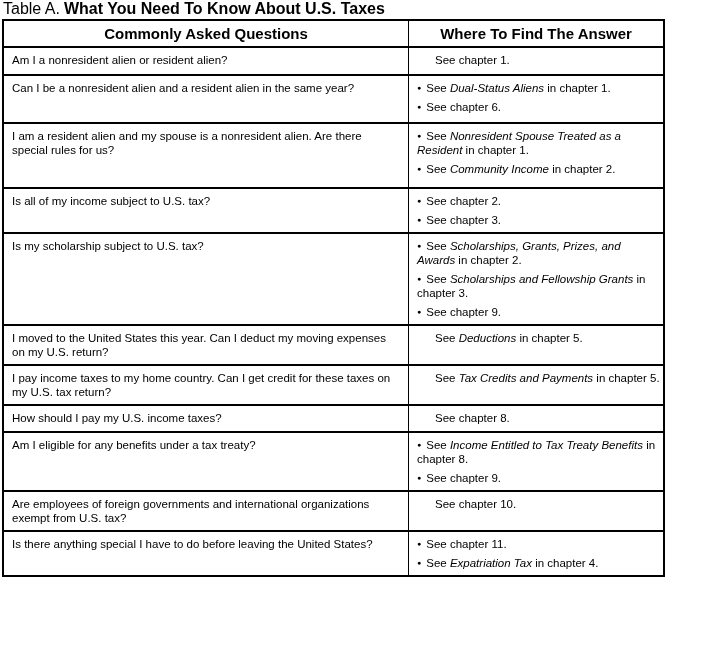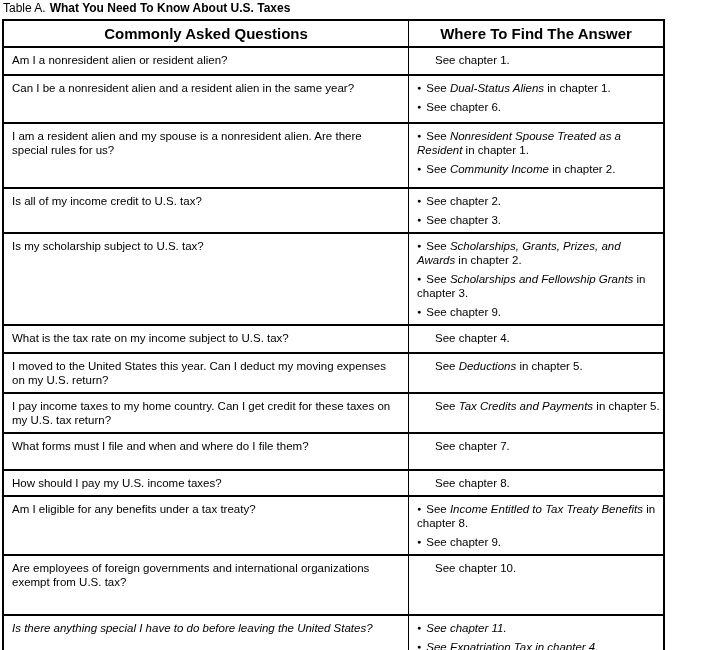--- a/index.html
+++ b/index.html
@@ -9,21 +9,21 @@
     width: 721px;
     height: 650px;
     font-family: "Liberation Sans", sans-serif;
     color: #000000;
     -webkit-font-smoothing: antialiased;
   }
   .page {
     padding: 1px 0 0 2px;
   }
   .doc-title {
-    font-size: 12px;
+    font-size: 16px;
     line-height: 15px;
     margin: 0 0 3px 1px;
     white-space: nowrap;
   }
   .doc-title .prefix { font-weight: normal; margin-right: 4px; }
   .doc-title .main { font-weight: bold; }
 
   table.faq {
     border-collapse: collapse;
     width: 663px;
@@ -108,56 +108,44 @@
           </td>
         </tr>
         <tr>
           <td class="q">I am a resident alien and my spouse is a nonresident alien. Are there special rules for us?</td>
           <td class="a">
             <div class="ans bulleted"><span class="bullet">●</span><span>See </span><i>Nonresident Spouse Treated as a Resident</i><span> in chapter 1.</span></div>
             <div class="ans bulleted"><span class="bullet">●</span><span>See </span><i>Community Income</i><span> in chapter 2.</span></div>
           </td>
         </tr>
         <tr>
-          <td class="q">Is all of my income credit to U.S. tax?</td>
+          <td class="q">Is all of my income subject to U.S. tax?</td>
           <td class="a">
             <div class="ans bulleted"><span class="bullet">●</span><span>See chapter 2.</span></div>
             <div class="ans bulleted"><span class="bullet">●</span><span>See chapter 3.</span></div>
           </td>
         </tr>
         <tr>
           <td class="q">Is my scholarship subject to U.S. tax?</td>
           <td class="a">
             <div class="ans bulleted"><span class="bullet">●</span><span>See </span><i>Scholarships, Grants, Prizes, and Awards</i><span> in chapter 2.</span></div>
             <div class="ans bulleted"><span class="bullet">●</span><span>See </span><i>Scholarships and Fellowship Grants</i><span> in chapter 3.</span></div>
             <div class="ans bulleted"><span class="bullet">●</span><span>See chapter 9.</span></div>
           </td>
         </tr>
         <tr>
-          <td class="q">What is the tax rate on my income subject to U.S. tax?</td>
-          <td class="a">
-            <div class="ans plain"><span>See chapter 4.</span></div>
-          </td>
-        </tr>
-        <tr>
           <td class="q">I moved to the United States this year. Can I deduct my moving expenses on my U.S. return?</td>
           <td class="a">
             <div class="ans plain"><span>See </span><i>Deductions</i><span> in chapter 5.</span></div>
           </td>
         </tr>
         <tr>
           <td class="q">I pay income taxes to my home country. Can I get credit for these taxes on my U.S. tax return?</td>
           <td class="a">
             <div class="ans plain"><span>See </span><i>Tax Credits and Payments</i><span> in chapter 5.</span></div>
-          </td>
-        </tr>
-        <tr>
-          <td class="q">What forms must I file and when and where do I file them?</td>
-          <td class="a">
-            <div class="ans plain"><span>See chapter 7.</span></div>
           </td>
         </tr>
         <tr>
           <td class="q">How should I pay my U.S. income taxes?</td>
           <td class="a">
             <div class="ans plain"><span>See chapter 8.</span></div>
           </td>
         </tr>
         <tr>
           <td class="q">Am I eligible for any benefits under a tax treaty?</td>

